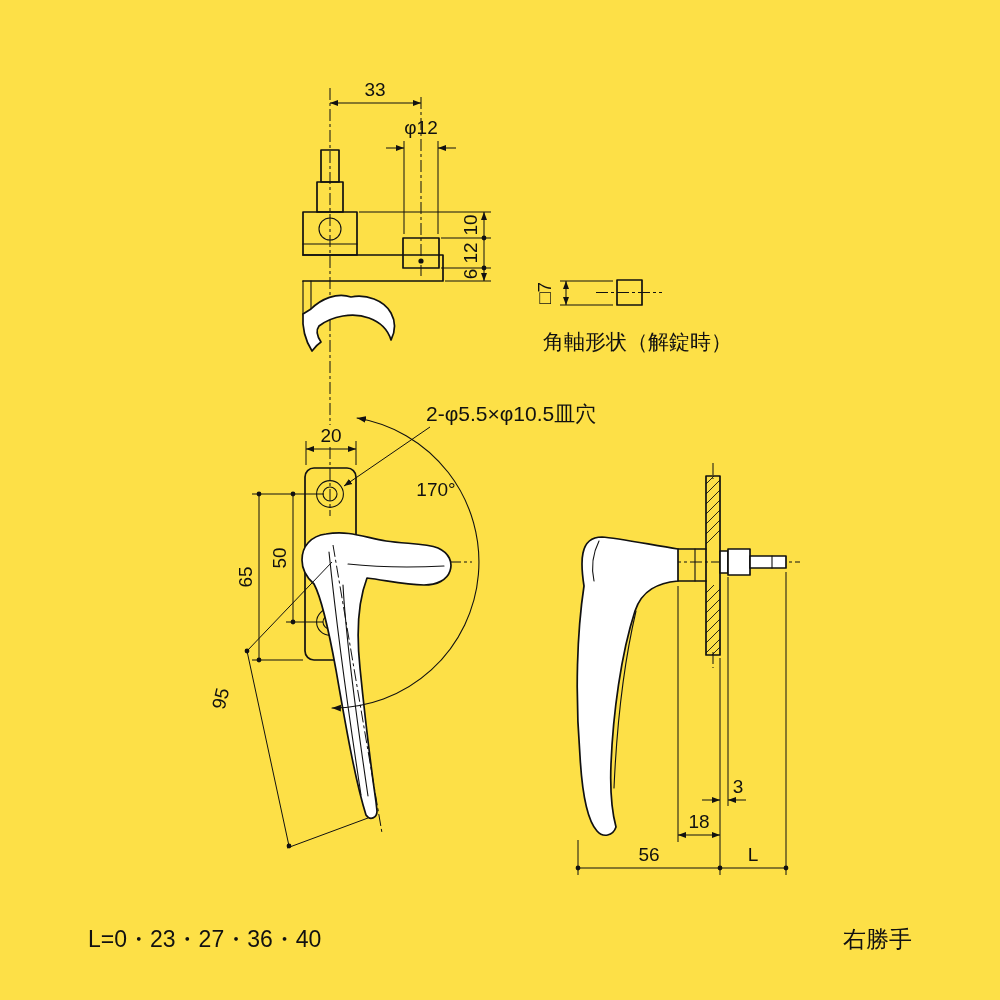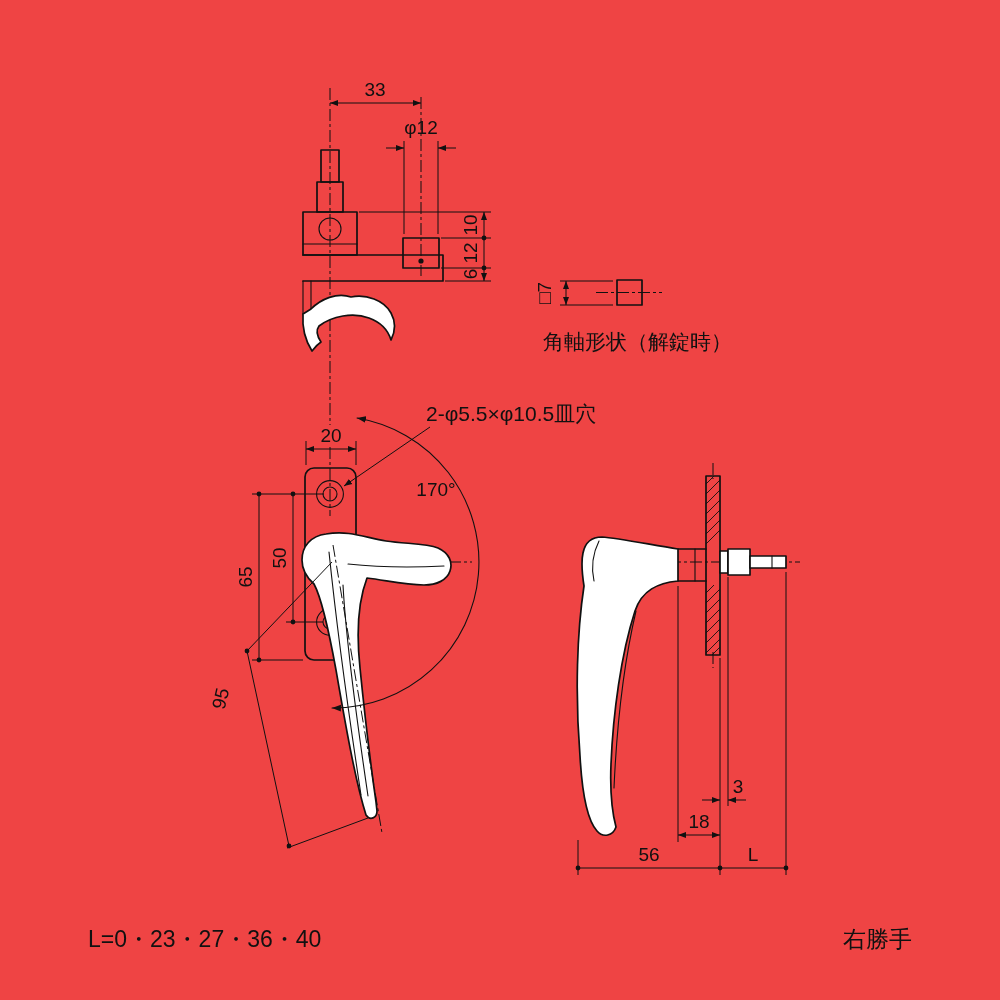--- a/index.html
+++ b/index.html
@@ -1,16 +1,16 @@
 <!DOCTYPE html>
 <html><head>
 <meta charset="utf-8">
 <style>
   html,body{margin:0;padding:0;background:#fff;}
-  .stage{width:1000px;height:1000px;position:relative;background:#ef4444;overflow:hidden;}
+  .stage{width:1000px;height:1000px;position:relative;background:#fde047;overflow:hidden;}
   svg{display:block;}
   .ol{fill:none;stroke:#111;stroke-width:1.7;stroke-linejoin:round;stroke-linecap:round;}
   .olw{fill:#fff;stroke:#111;stroke-width:1.7;stroke-linejoin:round;stroke-linecap:round;}
   .thin{fill:none;stroke:#111;stroke-width:1.1;stroke-linecap:round;}
   .cl{fill:none;stroke:#111;stroke-width:1;stroke-dasharray:12 3 3 3;}
   .dim{fill:none;stroke:#111;stroke-width:1;}
   .hatch{stroke:#111;stroke-width:0.9;}
   text{fill:#111;font-family:"Liberation Sans","DejaVu Sans",sans-serif;}
   .d{font-size:19px;}
   .dj{font-size:21px;}

